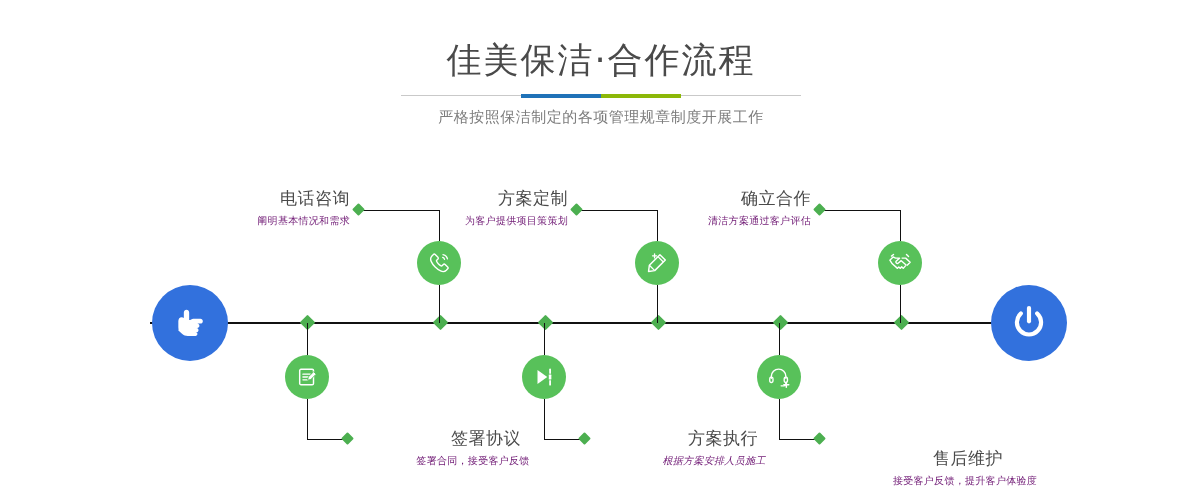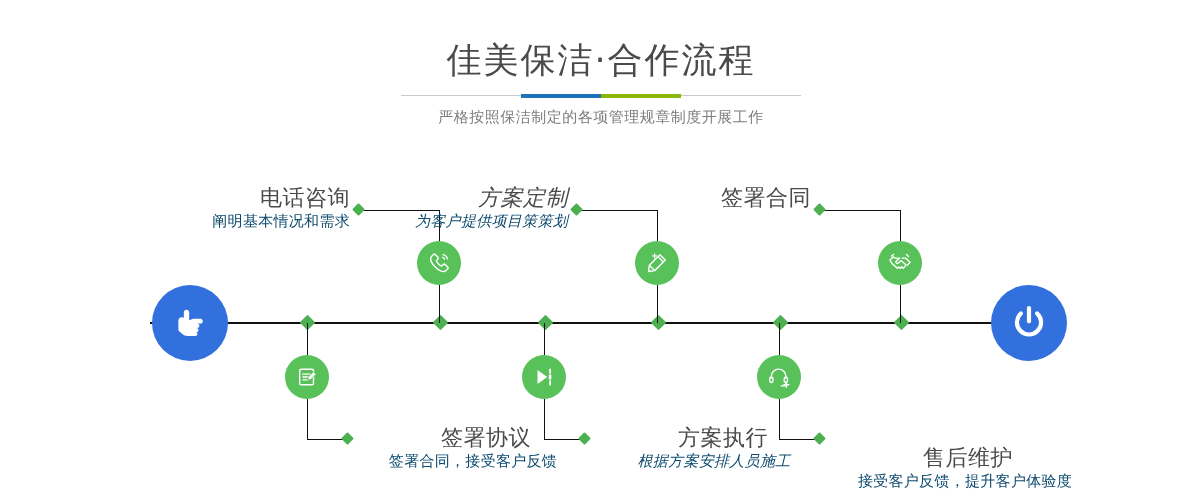--- a/index.html
+++ b/index.html
@@ -133,29 +133,29 @@
     height: 1px;
     background: #111111;
   }
 
   
   .lbl {
     position: absolute;
     white-space: nowrap;
   }
   .lbl .lbl-title {
-    font-size: 22px;
+    font-size: 17px;
     line-height: 24px;
     color: #4a4a4a;
     letter-spacing: 0.5px;
   }
   .lbl .lbl-desc {
-    font-size: 15px;
+    font-size: 10px;
     line-height: 22px;
-    color: #0c4a6e;
+    color: #701a75;
     letter-spacing: 0.3px;
   }
   .lbl.right-al { text-align: right; }
   .lbl.left-al  { text-align: center; }
 </style>
 </head>
 <body>
 
 <div id="page">
 
@@ -240,21 +240,21 @@
         <path d="M17.2 8.2l6.6 6.6" stroke="#ffffff" stroke-width="1.6"></path>
         <path d="M6.6 18.8l6.6 6.6" stroke="#ffffff" stroke-width="1.6"></path>
         <path d="M10.5 7.2h5M13 4.7v5" stroke="#ffffff" stroke-width="1.6" stroke-linecap="round"></path>
       </svg>
     </span>
   </div>
   <div class="vline" style="left:657px; top:210px; height:31px;"></div>
   <div class="vline" style="left:657px; top:285px; height:38px;"></div>
   <div class="hline" style="left:577px; top:210px; width:80px;"></div>
   <div class="diamond" style="left:572px; top:205px; width:9px; height:9px;"></div>
-  <div class="lbl right-al" style="left:320px; top:186px; width:248px;font-style:italic;">
+  <div class="lbl right-al" style="left:320px; top:186px; width:248px;">
     <div class="lbl-title">方案定制</div>
     <div class="lbl-desc">为客户提供项目策策划</div>
   </div>
 
   <div class="node" style="left:522px; top:355px; background:#58c15a;">
     <span>
       <svg width="26" height="26" viewBox="0 0 32 32" fill="none">
         <path d="M8 7.5l12 8.5-12 8.5V7.5z" fill="#ffffff"></path>
         <path d="M23.5 6.5v19" stroke="#ffffff" stroke-width="2.2" stroke-linecap="round"></path>
         <rect x="21.4" y="12.5" width="4.2" height="7" rx="1.2" fill="#ffffff" stroke="#58c15a" stroke-width="1"></rect>
@@ -277,21 +277,22 @@
         <path d="M18 10h5l5.5 5-4 4" stroke="#ffffff" stroke-width="1.7" fill="none" stroke-linejoin="round"></path>
         <path d="M5.5 7.5l2.5-2M26.5 8l-2.5-2.5" stroke="#ffffff" stroke-width="1.7" stroke-linecap="round"></path>
       </svg>
     </span>
   </div>
   <div class="vline" style="left:900px; top:210px; height:31px;"></div>
   <div class="vline" style="left:900px; top:285px; height:38px;"></div>
   <div class="hline" style="left:820px; top:210px; width:80px;"></div>
   <div class="diamond" style="left:815px; top:205px; width:9px; height:9px;"></div>
   <div class="lbl right-al" style="left:563px; top:186px; width:248px;">
-    <div class="lbl-title">签署合同</div>
+    <div class="lbl-title">确立合作</div>
+    <div class="lbl-desc">清洁方案通过客户评估</div>
   </div>
 
   <div class="node" style="left:757px; top:355px; background:#58c15a;">
     <span>
       <svg width="26" height="26" viewBox="0 0 32 32" fill="none">
         <path d="M6.5 17.5v-2.2a9 9 0 0 1 18 0v2.2" stroke="#ffffff" stroke-width="1.8" fill="none" stroke-linecap="round"></path>
         <rect x="4.6" y="16.2" width="4" height="6.6" rx="1.8" stroke="#ffffff" stroke-width="1.7" fill="none"></rect>
         <rect x="22.4" y="16.2" width="4" height="6.6" rx="1.8" stroke="#ffffff" stroke-width="1.7" fill="none"></rect>
         <path d="M24.4 22.8v1.6a2.4 2.4 0 0 1-2.4 2.4h-3.4" stroke="#ffffff" stroke-width="1.6" fill="none" stroke-linecap="round"></path>
         <path d="M25 22.5v6M22 25.5h6" stroke="#ffffff" stroke-width="1.9" stroke-linecap="round"></path>

